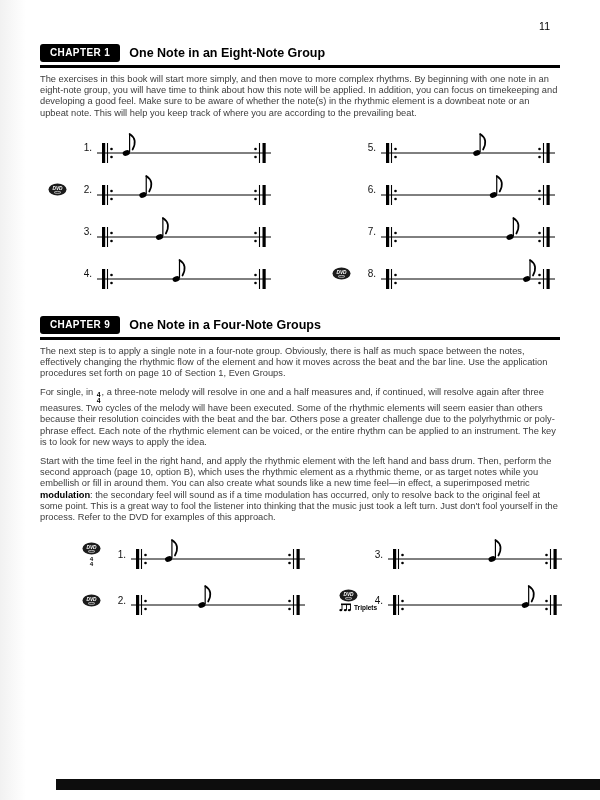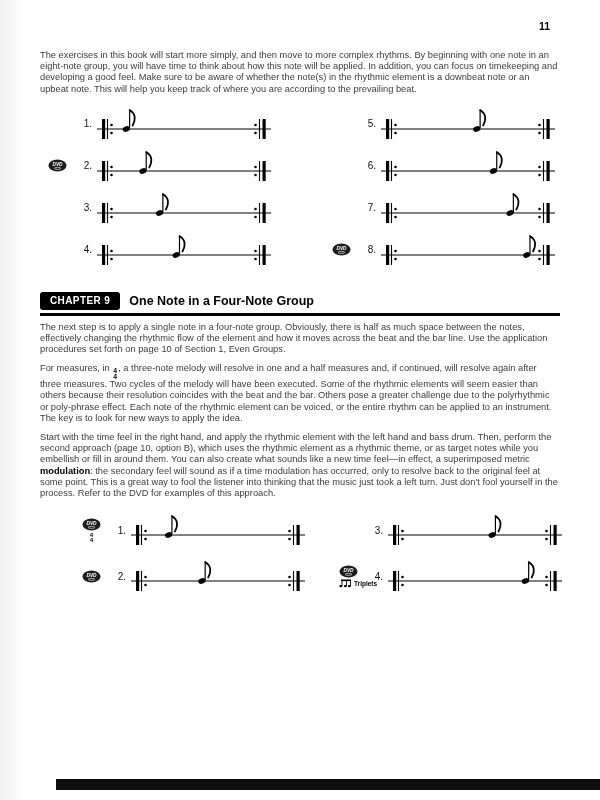--- a/index.html
+++ b/index.html
@@ -21,21 +21,21 @@
     width: 26px;
     background: linear-gradient(90deg, #f1f1f1, #ffffff);
     pointer-events: none;
   }
 
   .page-number {
     position: absolute;
     top: 20px;
     right: 50px;
     font-size: 10.5px;
-    font-weight: bold;
+    font-weight: normal;
     color: #000;
   }
 
   .content { padding: 44px 40px 0 40px; }
 
   .chapter { margin-top: 0; }
   .chapter + .chapter { margin-top: 21px; }
 
   .chapter-head {
     display: flex;
@@ -140,20 +140,24 @@
 </head>
 <body>
 
 <div class="page">
 
   <div class="page-number">11</div>
 
   <div class="content">
 
     <section class="chapter">
+      <div class="chapter-head">
+        <span class="badge">CHAPTER 1</span>
+        <span class="chapter-title">One Note in an Eight-Note Group</span>
+      </div>
       <div class="paras">
           <p><span>The exercises in this book will start more simply, and then move to more complex rhythms. By beginning with one note in an eight-note group, you will have time to think about how this note will be applied. In addition, you can focus on timekeeping and developing a good feel. Make sure to be aware of whether the note(s) in the rhythmic element is a downbeat note or an upbeat note. This will help you keep track of where you are according to the prevailing beat.</span></p>
         </div>
       <div class="ex-grid" style="grid-template-rows: repeat(4, 42px);">
           <div class="ex-row">
             <div class="dvd-slot"></div>
             <div class="ex-label">1.</div>
             <div class="ex-staff"><svg width="174" height="38" viewBox="0 0 174 38">
                 <line x1="0" y1="24" x2="174" y2="24" stroke="#000" stroke-width="1"></line>
                 <rect x="5" y="14" width="3.2" height="20"></rect>
@@ -306,25 +310,25 @@
                 <line x1="148.9875" y1="23" x2="148.9875" y2="5" stroke="#000" stroke-width="1.2"></line>
                 <path d="M 148.9875 5 C 154.4875 8.5 155.4875 14 151.9875 20.5" fill="none" stroke="#000" stroke-width="1.7" stroke-linecap="round"></path>
               </svg></div>
           </div>
         </div>
     </section>
 
     <section class="chapter">
       <div class="chapter-head">
         <span class="badge">CHAPTER 9</span>
-        <span class="chapter-title">One Note in a Four-Note Group</span>
+        <span class="chapter-title">One Note in a Four-Note Groups</span>
       </div>
       <div class="paras">
           <p><span>The next step is to apply a single note in a four-note group. Obviously, there is half as much space between the notes, effectively changing the rhythmic flow of the element and how it moves across the beat and the bar line. Use the application procedures set forth on page 10 of Section 1, Even Groups.</span></p>
-          <p><span>For measures, in </span><span class="timesig">
+          <p><span>For single, in </span><span class="timesig">
               <span>4</span>
               <span>4</span>
             </span><span>, a three-note melody will resolve in one and a half measures and, if continued, will resolve again after three measures. Two cycles of the melody will have been executed. Some of the rhythmic elements will seem easier than others because their resolution coincides with the beat and the bar. Others pose a greater challenge due to the polyrhythmic or poly-phrase effect. Each note of the rhythmic element can be voiced, or the entire rhythm can be applied to an instrument. The key is to look for new ways to apply the idea.</span></p>
           <p><span>Start with the time feel in the right hand, and apply the rhythmic element with the left hand and bass drum. Then, perform the second approach (page 10, option B), which uses the rhythmic element as a rhythmic theme, or as target notes while you embellish or fill in around them. You can also create what sounds like a new time feel—in effect, a superimposed metric </span><span style="font-weight: bold; color: rgb(0, 0, 0);">modulation</span><span>: the secondary feel will sound as if a time modulation has occurred, only to resolve back to the original feel at some point. This is a great way to fool the listener into thinking that the music just took a left turn. Just don't fool yourself in the process. Refer to the DVD for examples of this approach.</span></p>
         </div>
       <div class="ex-grid" style="grid-template-rows: repeat(2, 46px);">
           <div class="ex-row">
             <div class="dvd-slot">
               <svg width="19" height="13" viewBox="0 0 19 13">
                 <ellipse cx="9.5" cy="6.5" rx="9" ry="6" fill="#1c1c1c"></ellipse>

